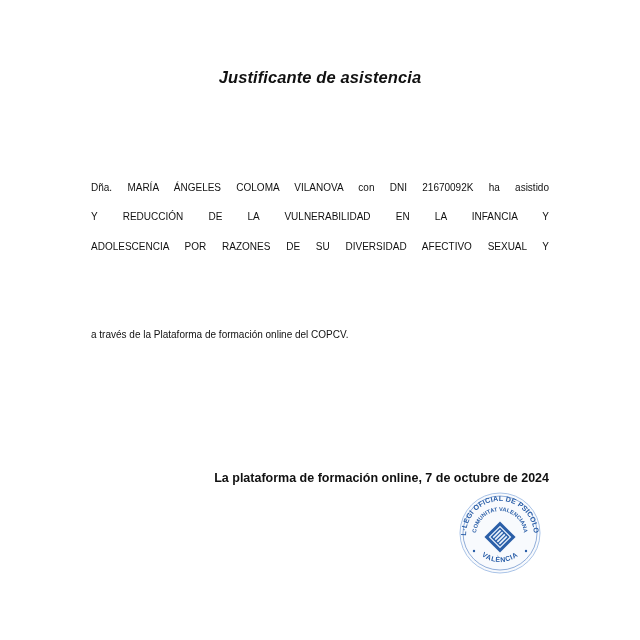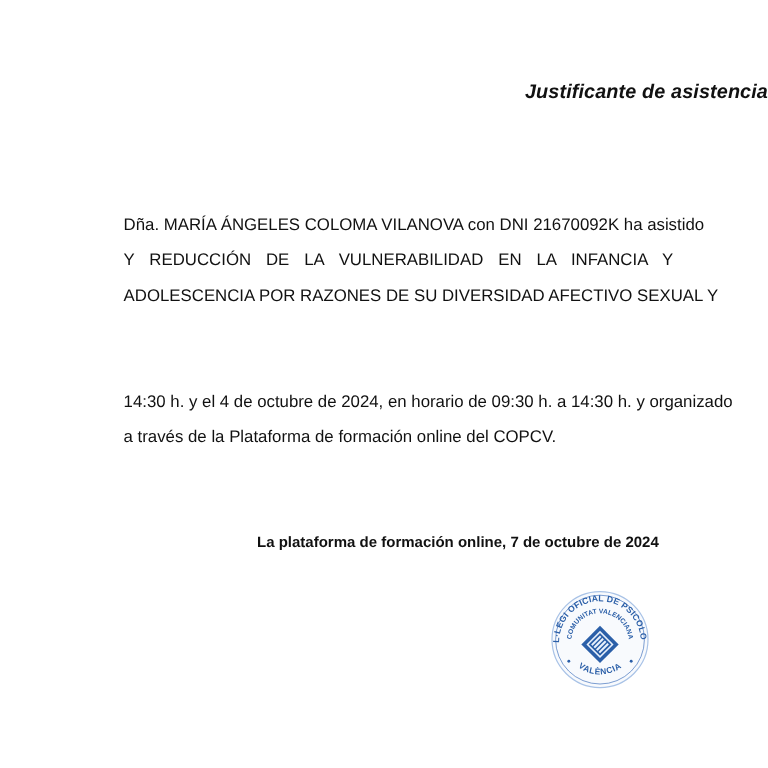--- a/index.html
+++ b/index.html
@@ -19,49 +19,48 @@
       position: absolute;
       left: 0; top: 0;
       width: 640px; height: 640px;
       background: #ffffff;
     }
     .title {
       position: absolute;
       top: 68px;
       left: 0;
       width: 640px;
-      text-align: right;
+      text-align: center;
       font-weight: bold;
       font-style: italic;
       font-size: 16.5px;
       letter-spacing: 0.1px;
     }
     .body-text {
       position: absolute;
       left: 91px;
       width: 458px;
-      font-size: 14px;
+      font-size: 10px;
       line-height: 29.4px;
       text-align: justify;
-      margin-left: 12px;
     }
     .para1 { top: 173px; }
     .para2 { top: 320px; }
     .line {
       display: block;
       text-align: justify;
       text-align-last: justify;
       white-space: nowrap;
     }
     .line.last {
       text-align-last: left;
     }
     .signature {
       position: absolute;
-      top: 445px;
+      top: 471px;
       right: 91px;
       font-weight: bold;
       font-size: 12.5px;
       text-align: right;
     }
     .stamp {
       position: absolute;
       left: 452px;
       top: 491px;
       width: 96px;
@@ -75,21 +74,20 @@
 
   <div class="title">Justificante de asistencia</div>
 
   <div class="body-text para1">
     <span class="line">Dña. MARÍA ÁNGELES COLOMA VILANOVA con DNI 21670092K ha asistido</span>
     <span class="line">Y REDUCCIÓN DE LA VULNERABILIDAD EN LA INFANCIA Y</span>
     <span class="line">ADOLESCENCIA POR RAZONES DE SU DIVERSIDAD AFECTIVO SEXUAL Y</span>
   </div>
 
   <div class="body-text para2">
-    <span class="line">14:30 h. y el 4 de octubre de 2024, en horario de 09:30 h. a 14:30 h. y organizado</span>
     <span class="line last">a través de la Plataforma de formación online del COPCV.</span>
   </div>
 
   <div class="signature">La plataforma de formación online, 7 de octubre de 2024</div>
 
   <div class="stamp">
     <svg width="96" height="84" viewBox="0 0 96 84" xmlns="http://www.w3.org/2000/svg">
       <defs>
         <path id="topArc" d="M 14 44 A 34 34 0 0 1 82 44"></path>
         <path id="innerArc" d="M 24 44 A 24 24 0 0 1 72 44"></path>

